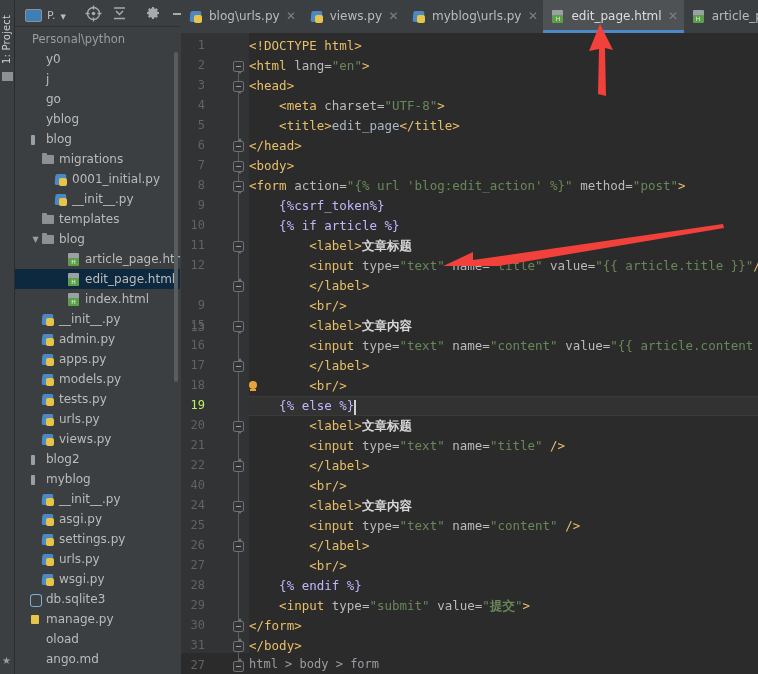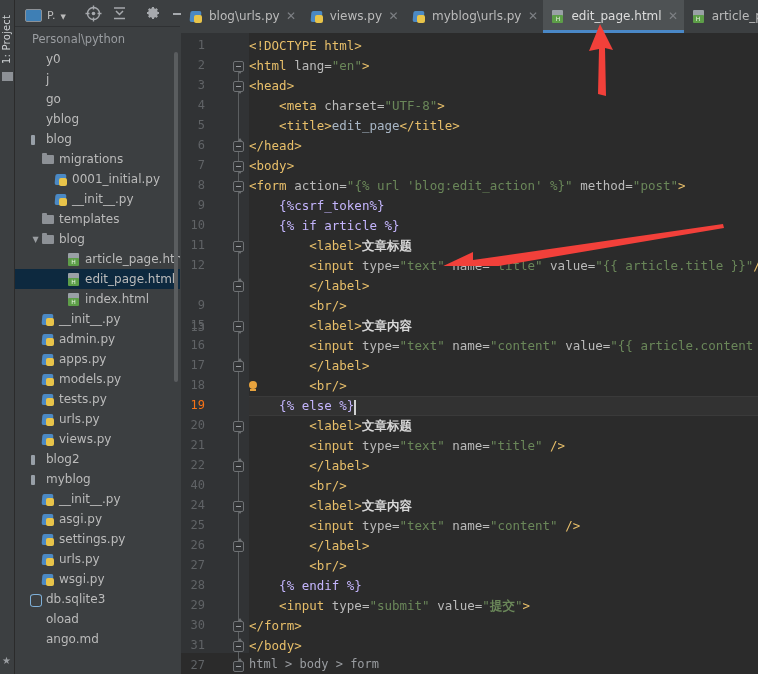--- a/index.html
+++ b/index.html
@@ -84,21 +84,21 @@
     height:3px; background:#4a88c7; }
   .tab .ico { margin-right:5px; }
   .tabx { display:inline-block; width:13px; color:#7e8185; font-size:12px;
     text-align:center; margin-left:5px; }
 
   
   .gutter { position:absolute; left:0; top:33px; width:68px; height:620px;
     background:#313335; }
   .lnum { position:absolute; right:44px; width:28px; text-align:right;
     color:#606366; font-size:12px; font-family:"DejaVu Sans Mono","Liberation Mono",monospace; }
-  .lnum.cur { color:#f97316; }
+  .lnum.cur { color:#bef264; }
   .foldline { position:absolute; left:57px; width:1px; background:#5c5f61; }
   .fold { position:absolute; left:52px; width:11px; height:11px;
     border:1px solid #6e7174; background:#313335; border-radius:2px; }
   .fold::before { content:""; position:absolute; left:2px; top:4px; width:5px; height:1px;
     background:#9a9da1; }
   .fold.down::after { content:""; position:absolute; left:3.5px; top:9px;
     border-left:2.5px solid transparent; border-right:2.5px solid transparent;
     border-top:3px solid #6e7174; }
   .fold.up::after { content:""; position:absolute; left:3.5px; top:-4px;
     border-left:2.5px solid transparent; border-right:2.5px solid transparent;
@@ -211,20 +211,21 @@
         <div class="trow"><span class="tw" style="padding-left:15px"></span><span class="arrowt"></span><span class="ico py"></span><span>urls.py</span></div>
         <div class="trow"><span class="tw" style="padding-left:15px"></span><span class="arrowt"></span><span class="ico py"></span><span>views.py</span></div>
         <div class="trow"><span class="tw" style="padding-left:2px"></span><span class="arrowt"></span><span class="ico mod"></span><span>blog2</span></div>
         <div class="trow"><span class="tw" style="padding-left:2px"></span><span class="arrowt"></span><span class="ico mod"></span><span>myblog</span></div>
         <div class="trow"><span class="tw" style="padding-left:15px"></span><span class="arrowt"></span><span class="ico py"></span><span>__init__.py</span></div>
         <div class="trow"><span class="tw" style="padding-left:15px"></span><span class="arrowt"></span><span class="ico py"></span><span>asgi.py</span></div>
         <div class="trow"><span class="tw" style="padding-left:15px"></span><span class="arrowt"></span><span class="ico py"></span><span>settings.py</span></div>
         <div class="trow"><span class="tw" style="padding-left:15px"></span><span class="arrowt"></span><span class="ico py"></span><span>urls.py</span></div>
         <div class="trow"><span class="tw" style="padding-left:15px"></span><span class="arrowt"></span><span class="ico py"></span><span>wsgi.py</span></div>
         <div class="trow"><span class="tw" style="padding-left:2px"></span><span class="arrowt"></span><span class="ico db"></span><span>db.sqlite3</span></div>
+        <div class="trow"><span class="tw" style="padding-left:2px"></span><span class="arrowt"></span><span class="ico mg"></span><span>manage.py</span></div>
         <div class="trow"><span class="tw" style="padding-left:2px"></span><span class="arrowt"></span><span class="ico"></span><span>oload</span></div>
         <div class="trow"><span class="tw" style="padding-left:2px"></span><span class="arrowt"></span><span class="ico"></span><span>ango.md</span></div>
       </div>
     <div class="projscroll"></div>
   </div>
 
   <div class="editor">
 
     <div class="tabbar" id="tabbar"><div class="tab"><span class="ico py"></span><span>blog\urls.py</span><span class="tabx">✕</span></div><div class="tab"><span class="ico py"></span><span>views.py</span><span class="tabx">✕</span></div><div class="tab"><span class="ico py"></span><span>myblog\urls.py</span><span class="tabx">✕</span></div><div class="tab active"><span class="ico html"></span><span>edit_page.html</span><span class="tabx">✕</span></div><div class="tab"><span class="ico html"></span><span>article_pag</span></div></div>
 

